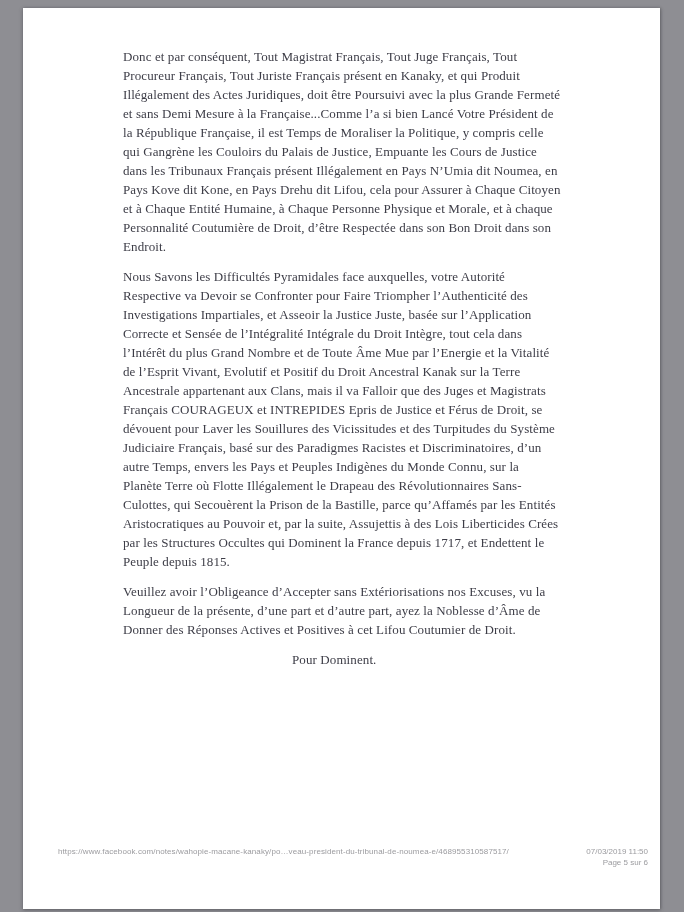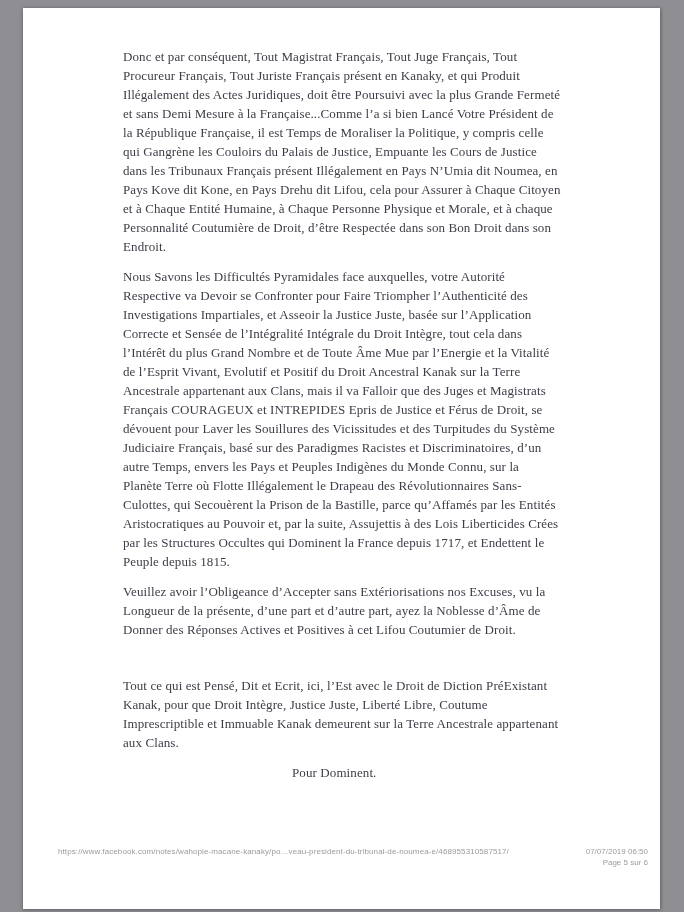--- a/index.html
+++ b/index.html
@@ -78,26 +78,25 @@
 </head>
 <body>
 
 <div class="viewport">
   <div class="paper">
 
     <div class="content">
       <p class="doc-para">Donc et par conséquent, Tout Magistrat Français, Tout Juge Français, Tout Procureur Français, Tout Juriste Français présent en Kanaky, et qui Produit Illégalement des Actes Juridiques, doit être Poursuivi avec la plus Grande Fermeté et sans Demi Mesure à la Française...Comme l’a si bien Lancé Votre Président de la République Française, il est Temps de Moraliser la Politique, y compris celle qui Gangrène les Couloirs du Palais de Justice, Empuante les Cours de Justice dans les Tribunaux Français présent Illégalement en Pays N’Umia dit Noumea, en Pays Kove dit Kone, en Pays Drehu dit Lifou, cela pour Assurer à Chaque Citoyen et à Chaque Entité Humaine, à Chaque Personne Physique et Morale, et à chaque Personnalité Coutumière de Droit, d’être Respectée dans son Bon Droit dans son Endroit.</p>
       <p class="doc-para">Nous Savons les Difficultés Pyramidales face auxquelles, votre Autorité Respective va Devoir se Confronter pour Faire Triompher l’Authenticité des Investigations Impartiales, et Asseoir la Justice Juste,  basée sur l’Application Correcte et Sensée de l’Intégralité Intégrale du Droit Intègre, tout cela dans l’Intérêt du plus Grand Nombre et de Toute Âme Mue par l’Energie et la Vitalité de l’Esprit Vivant, Evolutif et Positif du Droit Ancestral Kanak sur la Terre Ancestrale appartenant aux Clans, mais il va Falloir que des Juges et Magistrats Français COURAGEUX et INTREPIDES Epris de Justice et Férus de Droit, se dévouent pour Laver les Souillures des Vicissitudes et des Turpitudes du Système Judiciaire Français, basé sur des Paradigmes Racistes et Discriminatoires, d’un autre Temps,  envers les Pays et Peuples Indigènes du Monde Connu, sur la Planète Terre où Flotte Illégalement le Drapeau des Révolutionnaires Sans-Culottes, qui Secouèrent  la Prison de la Bastille, parce qu’Affamés par les Entités Aristocratiques au Pouvoir et, par la suite,  Assujettis à des Lois Liberticides Crées par les Structures Occultes qui Dominent la France depuis 1717, et Endettent le Peuple depuis 1815.</p>
       <p class="doc-para">Veuillez avoir l’Obligeance d’Accepter sans Extériorisations nos Excuses, vu la Longueur de la présente, d’une part et d’autre part, ayez la Noblesse d’Âme de Donner des Réponses Actives et Positives à cet Lifou Coutumier de Droit.</p>
-      <p class="doc-para gap-before">Tout ce qui est Pensé, Dit et Ecrit, ici, l’Est avec le Droit de Diction PréExistant Kanak, pour que Droit Intègre, Justice Juste, Liberté Libre, Coutume Imprescriptible et Immuable Kanak demeurent sur la Terre Ancestrale appartenant aux Clans.</p>
       <p class="signature">Pour Dominent.</p>
     </div>
 
     <div class="footer">
       <span class="footer-url">https://www.facebook.com/notes/wahopie-macane-kanaky/po…veau-president-du-tribunal-de-noumea-e/468955310587517/</span>
       <span class="footer-right">
-        <span>07/07/2019 06:50</span><br>
+        <span>07/03/2019 11:50</span><br>
         <span>Page 5 sur 6</span>
       </span>
     </div>
 
   </div>
 </div>
 
 </body></html>

